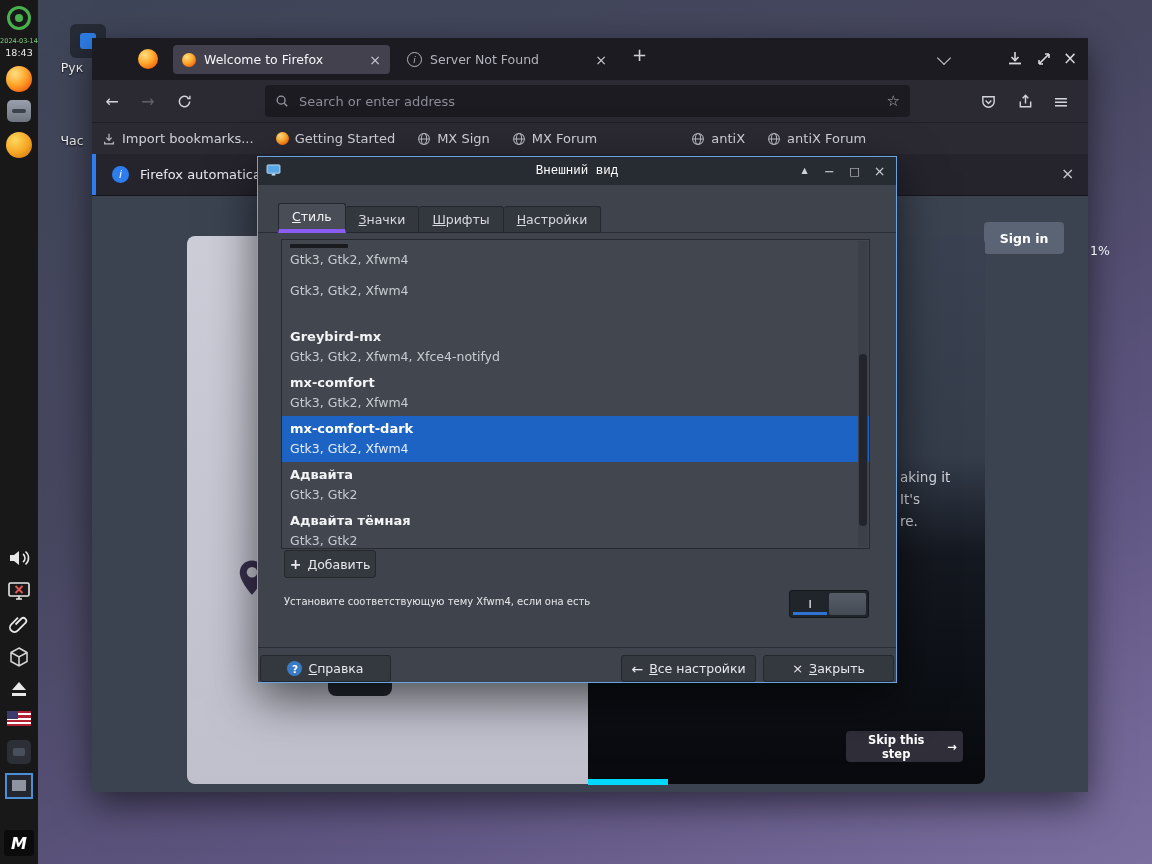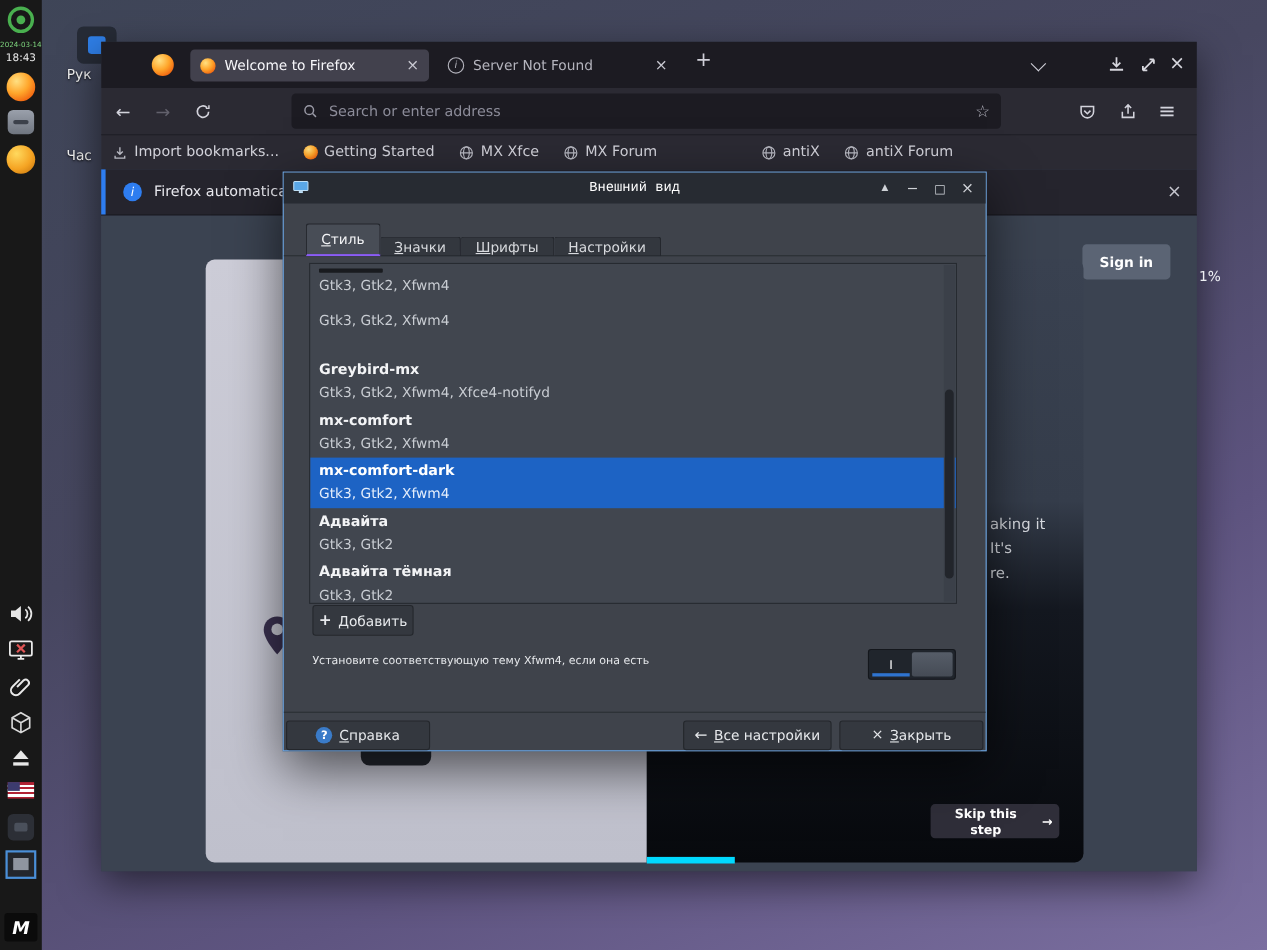--- a/index.html
+++ b/index.html
@@ -99,24 +99,24 @@
     font-size:12.5px;color:#e6e8eb;}
   .dlg-tb{position:absolute;left:0;top:0;width:100%;height:28px;background:#272b32;
     display:flex;align-items:center;box-sizing:border-box;}
   .dlg-tb-icon{margin-left:8px;z-index:1;}
   .dlg-title{position:absolute;left:0;right:0;text-align:center;color:#ffffff;font-size:12.5px;font-family:Liberation Mono, monospace;}
   .dlg-tb-btns{margin-left:auto;display:flex;align-items:center;gap:12px;padding-right:10px;z-index:1;color:#cfd2d7;}
   .dlg-tb-btns span{display:inline-block;width:13px;text-align:center;line-height:1;}
   .b-shade{font-size:8px;}.b-min{font-size:13px;}.b-max{font-size:11px;}.b-close{font-size:14px;}
   .dlg-tabline{position:absolute;left:0;top:75px;width:100%;border-top:1px solid #2a2e34;}
   .dlg-tabs{position:absolute;left:20px;top:46px;height:30px;display:flex;align-items:flex-end;z-index:1;}
-  .dtab{height:18px;padding:0 13px;display:flex;align-items:center;background:#33373e;
+  .dtab{height:27px;padding:0 13px;display:flex;align-items:center;background:#33373e;
     border:1px solid #24272d;border-left-width:0;color:#d8dade;box-sizing:border-box;border-radius:3px 3px 0 0;}
   .dtab:first-child{border-left-width:1px;}
-  .dtab.active{height:30px;background:#484d56;border-bottom:2px solid #8b5cf6;color:#f2f3f5;}
+  .dtab.active{height:30px;background:#484d56;border-bottom:4px solid #8b5cf6;color:#f2f3f5;}
   .mn{display:inline-block;}
   .mn::first-letter{text-decoration:underline;}
   .tlist{position:absolute;left:23px;top:82px;width:589px;height:310px;background:#41464f;
     border:1px solid #262a30;box-sizing:border-box;overflow:hidden;}
   .titem{height:46px;padding:3px 0 0 8px;box-sizing:border-box;}
   .titem .tname{font-weight:bold;font-size:13px;color:#f3f4f6;line-height:20px;}
   .titem .tdet{font-size:12.5px;color:#c8ccd2;line-height:20px;}
   .titem.sel{background:#1d63c4;}
   .titem.sel .tname{color:#ffffff;}
   .titem.sel .tdet{color:#e3edfb;}
@@ -279,21 +279,21 @@
       <span class="bm">
         <span class="ffball small" style="width:13px;height:13px;border-radius:50%"></span>
         <span>Getting Started</span>
       </span>
       <span class="bm">
         <svg viewBox="0 0 16 16" fill="none" stroke="currentColor" stroke-width="1.2">
             <circle cx="8" cy="8" r="6.2"></circle>
             <ellipse cx="8" cy="8" rx="3" ry="6.2"></ellipse>
             <path d="M2 8h12"></path>
           </svg>
-        <span>MX Xfce</span>
+        <span>MX Sign</span>
       </span>
       <span class="bm">
         <svg viewBox="0 0 16 16" fill="none" stroke="currentColor" stroke-width="1.2">
             <circle cx="8" cy="8" r="6.2"></circle>
             <ellipse cx="8" cy="8" rx="3" ry="6.2"></ellipse>
             <path d="M2 8h12"></path>
           </svg>
         <span>MX Forum</span>
       </span>
       <span class="bm" style="margin-left:72px">

